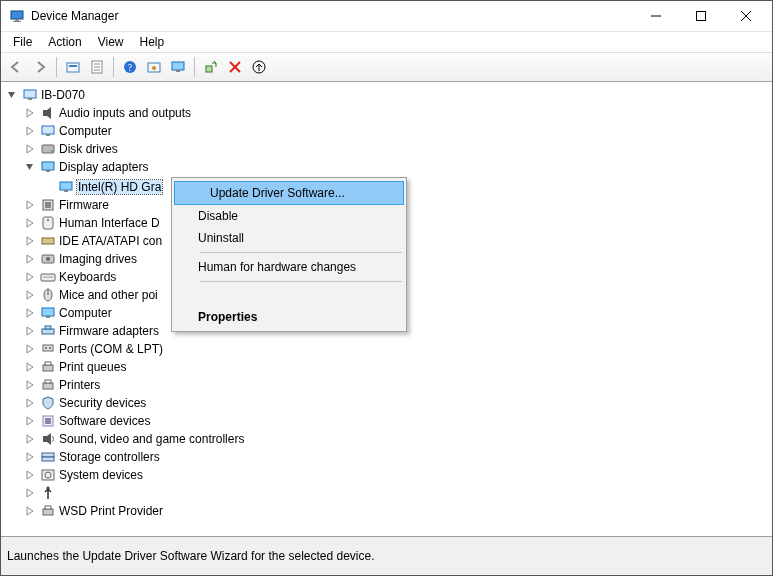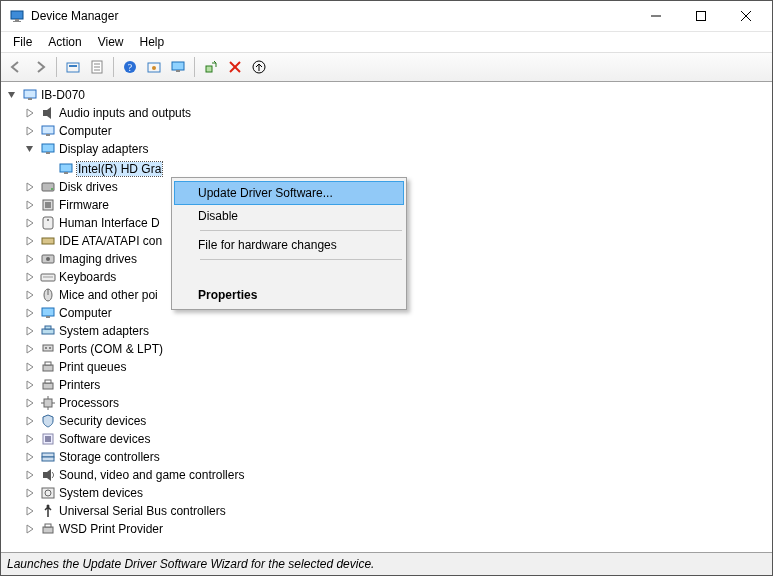--- a/index.html
+++ b/index.html
@@ -129,37 +129,36 @@
   }
   .ctx-item {
     height: 22px;
     display:flex;align-items:center;
     padding: 0 24px;
   }
   .ctx-item.hover {
     background: #91c9f7;
     color: #000;
     border: 1px solid #3ba0e6;
-    padding: 0 23px;
+    padding: 0 35px;
   }
   .ctx-sep {
     height: 1px;
     margin: 3px 2px 3px 26px;
     background: #c5c5c5;
   }
   .ctx-item.bold { font-weight: bold; margin-top: 24px; }
   
   .statusbar {
     height: 22px;
     border-top: 1px solid #a0a0a0;
     background:#f0f0f0;
     display:flex;align-items:center;
-    padding: 0 6px;
+    padding: 8px 6px;
     font-size:12px;
-    font-style:italic;
   }
 
   
   svg { display:block; }
 </style>
 </head>
 <body>
 
 <div class="window">
 
@@ -327,20 +326,34 @@
                     <svg width="16" height="16">
                       <rect x="2" y="3" width="12" height="8" fill="#cfe8ff" stroke="#2a6fbf"></rect>
                       <rect x="6" y="11" width="4" height="2" fill="#888"></rect>
                     </svg>
                   </span>
                   <span class="label">Computer</span>
                 </span></li>
               <li><span class="row">
                   <span class="глyph">
                     <svg width="10" height="10">
+                      <path d="M2 1 L8 5 L2 9 Z" fill="none" stroke="#888"></path>
+                    </svg>
+                  </span>
+                  <span class="node-icon">
+                    <svg width="16" height="16">
+                      <rect x="2" y="4" width="12" height="8" rx="1" fill="#bbb" stroke="#666"></rect>
+                      <circle cx="12" cy="10" r="1" fill="#4a4"></circle>
+                    </svg>
+                  </span>
+                  <span class="label">Disk drives</span>
+                </span></li>
+              <li><span class="row">
+                  <span class="глyph">
+                    <svg width="10" height="10">
                       <path d="M1 2 L8 2 L4.5 8 Z" fill="#595959"></path>
                     </svg>
                   </span>
                   <span class="node-icon">
                     <svg width="16" height="16">
                       <rect x="2" y="3" width="12" height="8" fill="#8fd2ff" stroke="#1c6fb8"></rect>
                       <rect x="6" y="11" width="4" height="2" fill="#888"></rect>
                     </svg>
                   </span>
                   <span class="label">Display adapters</span>
@@ -357,34 +370,20 @@
                     </span></li>
                 </ul></li>
               <li><span class="row">
                   <span class="глyph">
                     <svg width="10" height="10">
                       <path d="M2 1 L8 5 L2 9 Z" fill="none" stroke="#888"></path>
                     </svg>
                   </span>
                   <span class="node-icon">
                     <svg width="16" height="16">
-                      <rect x="2" y="4" width="12" height="8" rx="1" fill="#bbb" stroke="#666"></rect>
-                      <circle cx="12" cy="10" r="1" fill="#4a4"></circle>
-                    </svg>
-                  </span>
-                  <span class="label">Disk drives</span>
-                </span></li>
-              <li><span class="row">
-                  <span class="глyph">
-                    <svg width="10" height="10">
-                      <path d="M2 1 L8 5 L2 9 Z" fill="none" stroke="#888"></path>
-                    </svg>
-                  </span>
-                  <span class="node-icon">
-                    <svg width="16" height="16">
                       <rect x="3" y="3" width="10" height="10" fill="#ddd" stroke="#666"></rect>
                       <rect x="5" y="5" width="6" height="6" fill="#888"></rect>
                     </svg>
                   </span>
                   <span class="label">Firmware</span>
                 </span></li>
               <li><span class="row">
                   <span class="глyph">
                     <svg width="10" height="10">
                       <path d="M2 1 L8 5 L2 9 Z" fill="none" stroke="#888"></path>
@@ -472,21 +471,21 @@
                     <svg width="10" height="10">
                       <path d="M2 1 L8 5 L2 9 Z" fill="none" stroke="#888"></path>
                     </svg>
                   </span>
                   <span class="node-icon">
                     <svg width="16" height="16">
                       <rect x="2" y="6" width="12" height="5" fill="#bde" stroke="#369"></rect>
                       <rect x="5" y="3" width="6" height="3" fill="#bde" stroke="#369"></rect>
                     </svg>
                   </span>
-                  <span class="label">System adapters</span>
+                  <span class="label">Firmware adapters</span>
                 </span></li>
               <li><span class="row">
                   <span class="глyph">
                     <svg width="10" height="10">
                       <path d="M2 1 L8 5 L2 9 Z" fill="none" stroke="#888"></path>
                     </svg>
                   </span>
                   <span class="node-icon">
                     <svg width="16" height="16">
                       <rect x="3" y="4" width="10" height="6" fill="#ddd" stroke="#666"></rect>
@@ -525,69 +524,38 @@
                   <span class="label">Printers</span>
                 </span></li>
               <li><span class="row">
                   <span class="глyph">
                     <svg width="10" height="10">
                       <path d="M2 1 L8 5 L2 9 Z" fill="none" stroke="#888"></path>
                     </svg>
                   </span>
                   <span class="node-icon">
                     <svg width="16" height="16">
-                      <rect x="4" y="4" width="8" height="8" fill="#ccc" stroke="#666"></rect>
-                      <line x1="8" y1="1" x2="8" y2="4" stroke="#666"></line>
-                      <line x1="8" y1="12" x2="8" y2="15" stroke="#666"></line>
-                      <line x1="1" y1="8" x2="4" y2="8" stroke="#666"></line>
-                      <line x1="12" y1="8" x2="15" y2="8" stroke="#666"></line>
-                    </svg>
-                  </span>
-                  <span class="label">Processors</span>
-                </span></li>
-              <li><span class="row">
-                  <span class="глyph">
-                    <svg width="10" height="10">
-                      <path d="M2 1 L8 5 L2 9 Z" fill="none" stroke="#888"></path>
-                    </svg>
-                  </span>
-                  <span class="node-icon">
-                    <svg width="16" height="16">
                       <path d="M8 2 L13 4 V8 C13 12 8 14 8 14 C8 14 3 12 3 8 V4 Z" fill="#cde" stroke="#369"></path>
                     </svg>
                   </span>
                   <span class="label">Security devices</span>
                 </span></li>
               <li><span class="row">
                   <span class="глyph">
                     <svg width="10" height="10">
                       <path d="M2 1 L8 5 L2 9 Z" fill="none" stroke="#888"></path>
                     </svg>
                   </span>
                   <span class="node-icon">
                     <svg width="16" height="16">
                       <rect x="3" y="3" width="10" height="10" fill="#eef" stroke="#88a"></rect>
                       <rect x="5" y="5" width="6" height="6" fill="#88a"></rect>
                     </svg>
                   </span>
                   <span class="label">Software devices</span>
-                </span></li>
-              <li><span class="row">
-                  <span class="глyph">
-                    <svg width="10" height="10">
-                      <path d="M2 1 L8 5 L2 9 Z" fill="none" stroke="#888"></path>
-                    </svg>
-                  </span>
-                  <span class="node-icon">
-                    <svg width="16" height="16">
-                      <rect x="2" y="4" width="12" height="4" fill="#cde" stroke="#369"></rect>
-                      <rect x="2" y="8" width="12" height="4" fill="#cde" stroke="#369"></rect>
-                    </svg>
-                  </span>
-                  <span class="label">Storage controllers</span>
                 </span></li>
               <li><span class="row">
                   <span class="глyph">
                     <svg width="10" height="10">
                       <path d="M2 1 L8 5 L2 9 Z" fill="none" stroke="#888"></path>
                     </svg>
                   </span>
                   <span class="node-icon">
                     <svg width="16" height="16">
                       <rect x="3" y="5" width="4" height="6" fill="#555"></rect>
@@ -598,39 +566,52 @@
                   <span class="label">Sound, video and game controllers</span>
                 </span></li>
               <li><span class="row">
                   <span class="глyph">
                     <svg width="10" height="10">
                       <path d="M2 1 L8 5 L2 9 Z" fill="none" stroke="#888"></path>
                     </svg>
                   </span>
                   <span class="node-icon">
                     <svg width="16" height="16">
+                      <rect x="2" y="4" width="12" height="4" fill="#cde" stroke="#369"></rect>
+                      <rect x="2" y="8" width="12" height="4" fill="#cde" stroke="#369"></rect>
+                    </svg>
+                  </span>
+                  <span class="label">Storage controllers</span>
+                </span></li>
+              <li><span class="row">
+                  <span class="глyph">
+                    <svg width="10" height="10">
+                      <path d="M2 1 L8 5 L2 9 Z" fill="none" stroke="#888"></path>
+                    </svg>
+                  </span>
+                  <span class="node-icon">
+                    <svg width="16" height="16">
                       <rect x="2" y="3" width="12" height="10" fill="#eee" stroke="#666"></rect>
                       <circle cx="8" cy="8" r="3" fill="none" stroke="#666"></circle>
                     </svg>
                   </span>
                   <span class="label">System devices</span>
                 </span></li>
               <li><span class="row">
                   <span class="глyph">
                     <svg width="10" height="10">
                       <path d="M2 1 L8 5 L2 9 Z" fill="none" stroke="#888"></path>
                     </svg>
                   </span>
                   <span class="node-icon">
                     <svg width="16" height="16">
                       <path d="M8 14 V4 M8 4 L5 7 M8 4 L11 7" fill="none" stroke="#333" stroke-width="1.5"></path>
                       <circle cx="8" cy="3" r="1.5" fill="#333"></circle>
                     </svg>
                   </span>
-                  <span class="label">Universal Serial Bus controllers</span>
                 </span></li>
               <li><span class="row">
                   <span class="глyph">
                     <svg width="10" height="10">
                       <path d="M2 1 L8 5 L2 9 Z" fill="none" stroke="#888"></path>
                     </svg>
                   </span>
                   <span class="node-icon">
                     <svg width="16" height="16">
                       <rect x="3" y="6" width="10" height="6" fill="#ccc" stroke="#666"></rect>
@@ -641,22 +622,23 @@
                 </span></li>
             </ul>
         </li>
       </ul>
     </div>
   </div>
 
   <div class="ctx-menu" id="ctx-menu">
       <div class="ctx-item hover">Update Driver Software...</div>
       <div class="ctx-item">Disable</div>
+      <div class="ctx-item">Uninstall</div>
       <div class="ctx-sep"></div>
-      <div class="ctx-item">File for hardware changes</div>
+      <div class="ctx-item">Human for hardware changes</div>
       <div class="ctx-sep"></div>
       <div class="ctx-item bold">Properties</div>
     </div>
 
   <div class="statusbar">
     <span>Launches the Update Driver Software Wizard for the selected device.</span>
   </div>
 
 </div>
 

